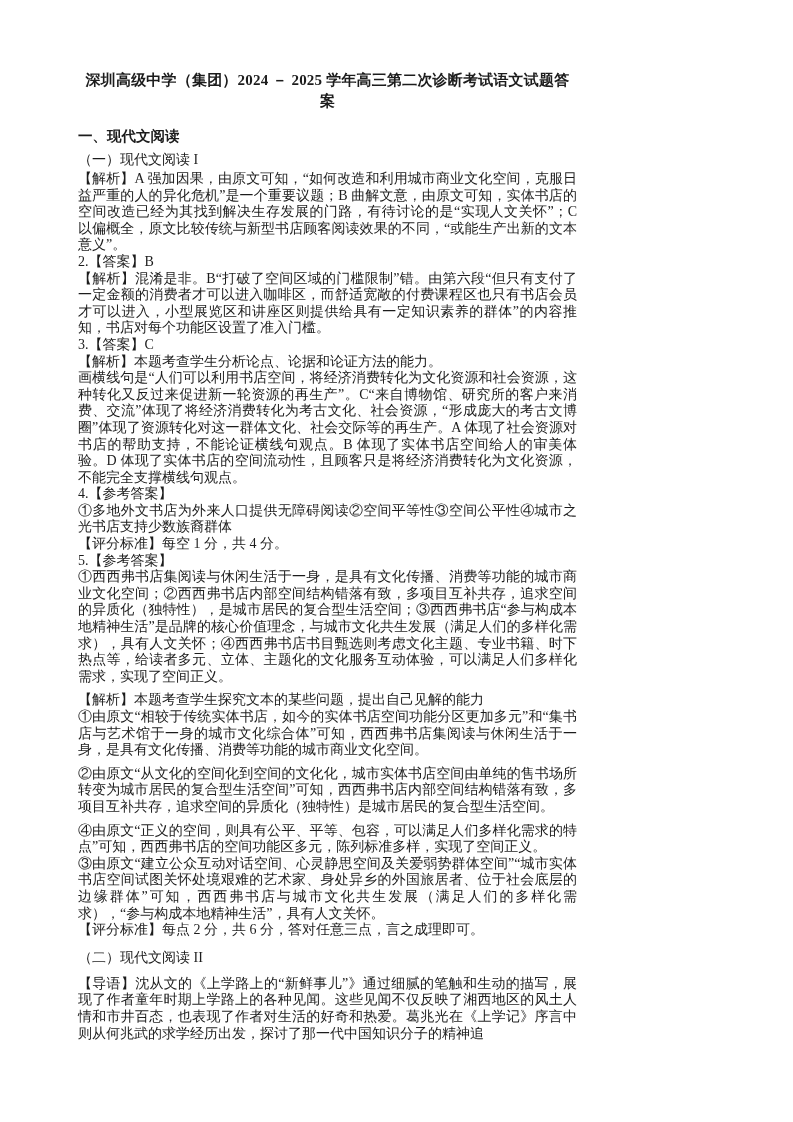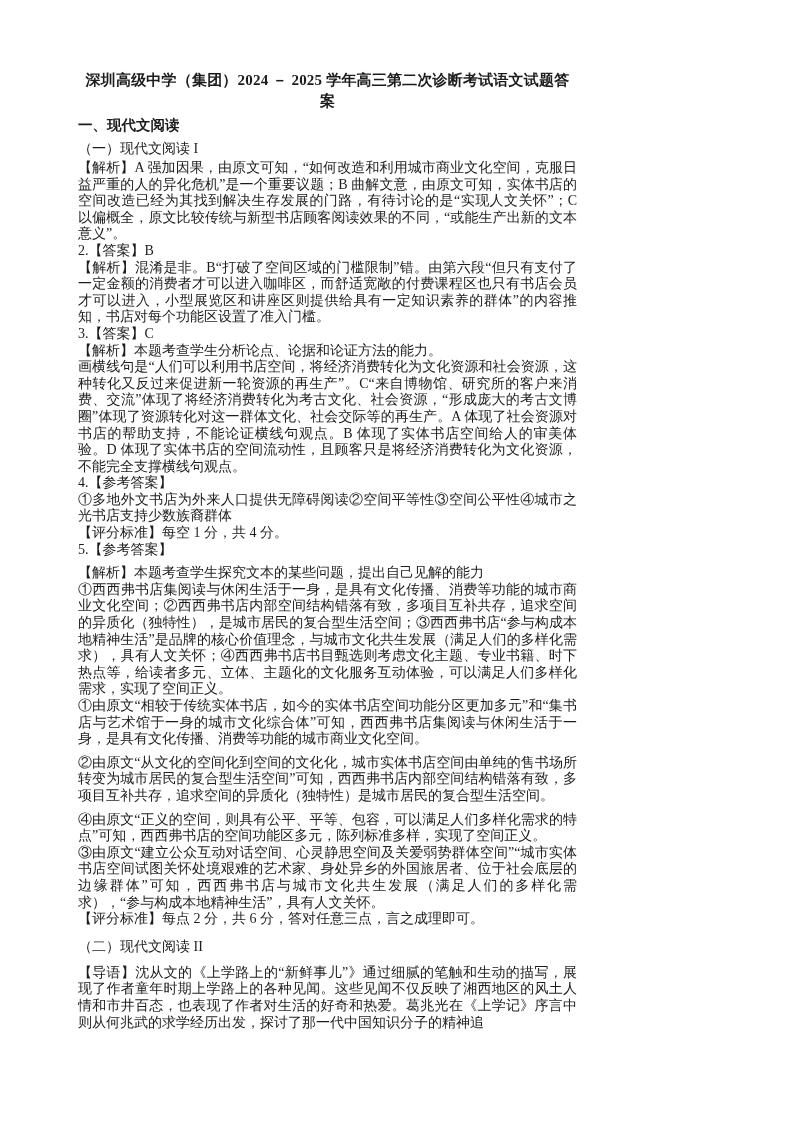--- a/index.html
+++ b/index.html
@@ -25,21 +25,21 @@
     text-align: center;
     font-weight: bold;
     font-size: 15px;
     line-height: 21px;
     letter-spacing: 0.2px;
   }
   .h1 {
     font-weight: bold;
     font-size: 14.5px;
     line-height: 23px;
-    margin-top: 2px;
+    margin-top: 13px;
   }
   .h2 {
     font-size: 14px;
     line-height: 23px;
   }
   .para {
     font-size: 14px;
     line-height: 16.6px;
     text-align: justify;
     text-justify: inter-character;
@@ -64,22 +64,22 @@
 
   <div class="para">3.【答案】C</div>
   <div class="para">【解析】本题考查学生分析论点、论据和论证方法的能力。</div>
   <div class="para">画横线句是“人们可以利用书店空间，将经济消费转化为文化资源和社会资源，这种转化又反过来促进新一轮资源的再生产”。C“来自博物馆、研究所的客户来消费、交流”体现了将经济消费转化为考古文化、社会资源，“形成庞大的考古文博圈”体现了资源转化对这一群体文化、社会交际等的再生产。A 体现了社会资源对书店的帮助支持，不能论证横线句观点。B 体现了实体书店空间给人的审美体验。D 体现了实体书店的空间流动性，且顾客只是将经济消费转化为文化资源，不能完全支撑横线句观点。</div>
 
   <div class="para">4.【参考答案】</div>
   <div class="para">①多地外文书店为外来人口提供无障碍阅读②空间平等性③空间公平性④城市之光书店支持少数族裔群体</div>
   <div class="para">【评分标准】每空 1 分，共 4 分。</div>
 
   <div class="para">5.【参考答案】</div>
+  <div class="para">①西西弗书店集阅读与休闲生活于一身，是具有文化传播、消费等功能的城市商业文化空间；②西西弗书店内部空间结构错落有致，多项目互补共存，追求空间的异质化（独特性），是城市居民的复合型生活空间；③西西弗书店“参与构成本地精神生活”是品牌的核心价值理念，与城市文化共生发展（满足人们的多样化需求），具有人文关怀；④西西弗书店书目甄选则考虑文化主题、专业书籍、时下热点等，给读者多元、立体、主题化的文化服务互动体验，可以满足人们多样化需求，实现了空间正义。</div>
   <div class="para sp">【解析】本题考查学生探究文本的某些问题，提出自己见解的能力</div>
-  <div class="para">①西西弗书店集阅读与休闲生活于一身，是具有文化传播、消费等功能的城市商业文化空间；②西西弗书店内部空间结构错落有致，多项目互补共存，追求空间的异质化（独特性），是城市居民的复合型生活空间；③西西弗书店“参与构成本地精神生活”是品牌的核心价值理念，与城市文化共生发展（满足人们的多样化需求），具有人文关怀；④西西弗书店书目甄选则考虑文化主题、专业书籍、时下热点等，给读者多元、立体、主题化的文化服务互动体验，可以满足人们多样化需求，实现了空间正义。</div>
   <div class="para">①由原文“相较于传统实体书店，如今的实体书店空间功能分区更加多元”和“集书店与艺术馆于一身的城市文化综合体”可知，西西弗书店集阅读与休闲生活于一身，是具有文化传播、消费等功能的城市商业文化空间。</div>
   <div class="para sp">②由原文“从文化的空间化到空间的文化化，城市实体书店空间由单纯的售书场所转变为城市居民的复合型生活空间”可知，西西弗书店内部空间结构错落有致，多项目互补共存，追求空间的异质化（独特性）是城市居民的复合型生活空间。</div>
   <div class="para sp">④由原文“正义的空间，则具有公平、平等、包容，可以满足人们多样化需求的特点”可知，西西弗书店的空间功能区多元，陈列标准多样，实现了空间正义。</div>
   <div class="para">③由原文“建立公众互动对话空间、心灵静思空间及关爱弱势群体空间”“城市实体书店空间试图关怀处境艰难的艺术家、身处异乡的外国旅居者、位于社会底层的边缘群体”可知，西西弗书店与城市文化共生发展（满足人们的多样化需求），“参与构成本地精神生活”，具有人文关怀。</div>
   <div class="para">【评分标准】每点 2 分，共 6 分，答对任意三点，言之成理即可。</div>
 
   <div class="h2 sp">（二）现代文阅读 II</div>
   <div class="para sp">【导语】沈从文的《上学路上的“新鲜事儿”》通过细腻的笔触和生动的描写，展现了作者童年时期上学路上的各种见闻。这些见闻不仅反映了湘西地区的风土人情和市井百态，也表现了作者对生活的好奇和热爱。葛兆光在《上学记》序言中则从何兆武的求学经历出发，探讨了那一代中国知识分子的精神追</div>
 </div>
 

